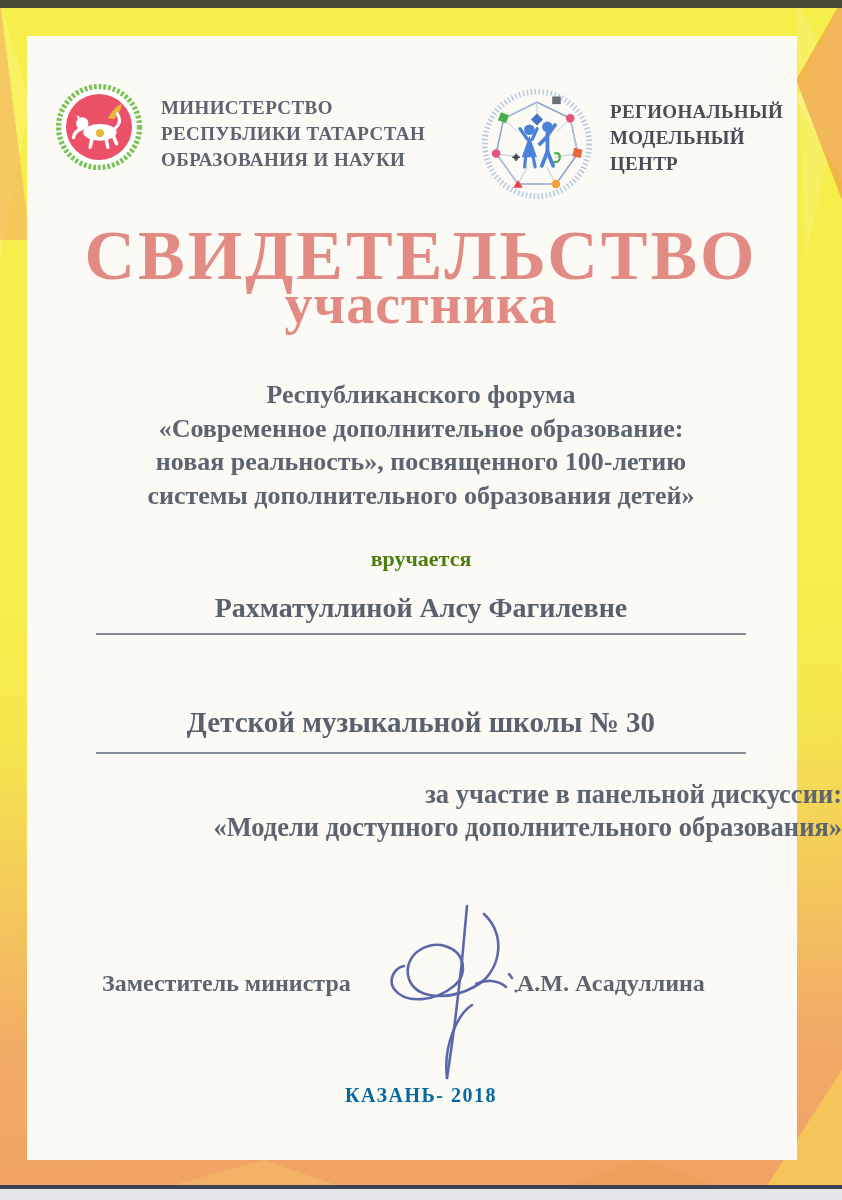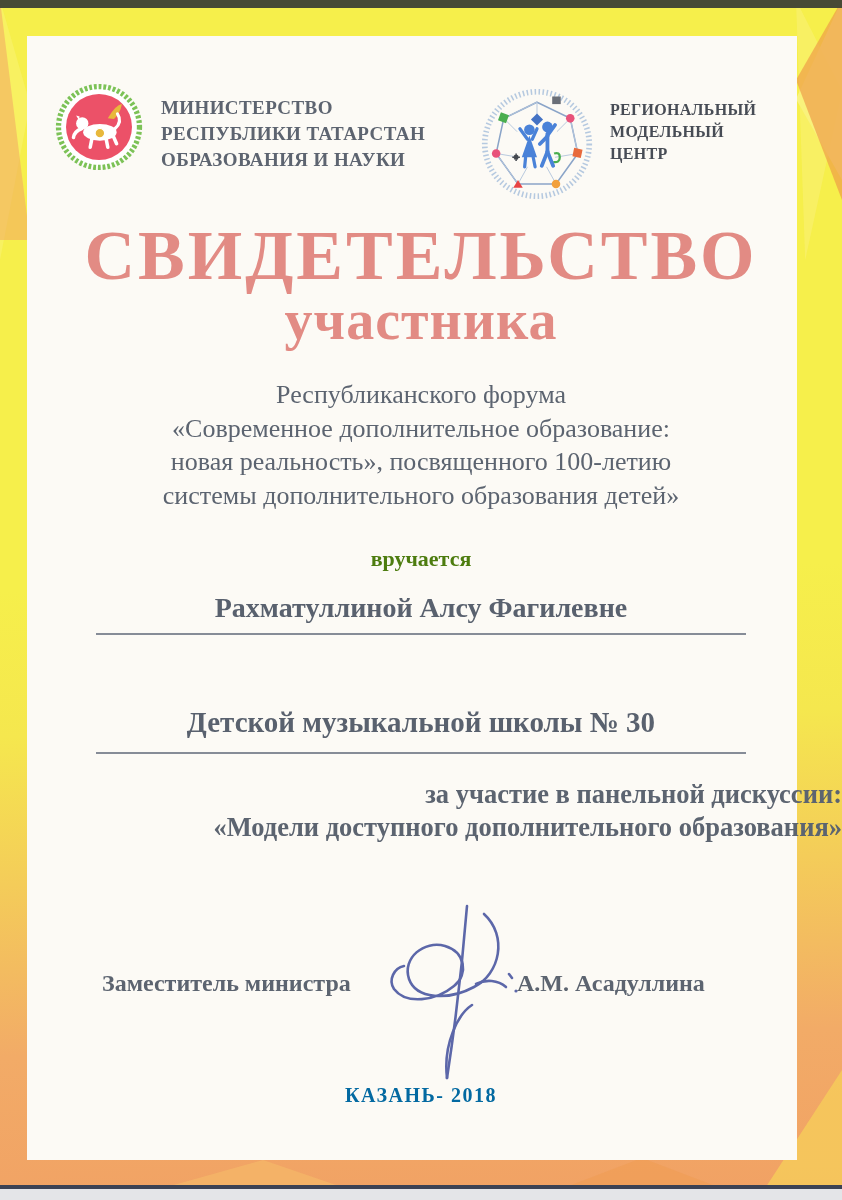--- a/index.html
+++ b/index.html
@@ -27,26 +27,26 @@
   .scan-bottom .light{height:11px;background:#e4e5e8;}
   .inner-panel{
     position:absolute;left:27px;top:36px;right:45px;bottom:40px;
     background:#fcfaf5;z-index:2;
   }
   .content{position:absolute;inset:0;z-index:3;color:#5c6470;}
   
   .emblem{position:absolute;left:55px;top:83px;width:88px;height:88px;}
   .ministry-text{position:absolute;left:161px;top:95px;font-weight:bold;font-size:19px;line-height:1.36;letter-spacing:.4px;color:#5d6470;}
   .rmc-logo{position:absolute;left:478px;top:87px;width:118px;height:114px;}
-  .rmc-text{position:absolute;left:610px;top:99px;font-weight:bold;font-size:16px;line-height:1.38;letter-spacing:.3px;color:#474c55;}
+  .rmc-text{position:absolute;left:610px;top:99px;font-weight:bold;font-size:19px;line-height:1.38;letter-spacing:.3px;color:#474c55;}
   
   .title-main{position:absolute;left:0;right:0;top:216px;text-align:center;font-weight:bold;font-size:70px;letter-spacing:3px;color:#e28b84;}
-  .title-sub{position:absolute;left:0;right:0;top:288px;text-align:center;font-weight:bold;font-size:56px;letter-spacing:1px;color:#e28b84;}
-  
-  .forum{position:absolute;left:0;right:0;top:378px;text-align:center;font-weight:normal;font-size:26px;line-height:33.5px;color:#5c6470;}
+  .title-sub{position:absolute;left:0;right:0;top:272px;text-align:center;font-weight:bold;font-size:56px;letter-spacing:1px;color:#e28b84;}
+  
+  .forum{position:absolute;left:0;right:0;top:378px;text-align:center;font-weight:bold;font-size:26px;line-height:33.5px;color:#5c6470;}
   .presented{position:absolute;left:0;right:0;top:546px;text-align:center;font-weight:bold;font-size:22px;color:#4d7c0f;}
   
   .u-line{position:absolute;left:96px;width:650px;text-align:center;border-bottom:2px solid #868c97;font-weight:bold;font-size:28px;color:#59616e;}
   .u-line.l1{top:592px;padding-bottom:9px;}
   .u-line.l2{top:652px;padding-bottom:9px;}
   .u-line.l3{top:706px;padding-bottom:13px;font-size:29px;}
   
   .participation{position:absolute;left:0;right:0;top:778px;text-align:right;font-weight:bold;font-size:26.5px;line-height:33px;color:#5c6470;}
   
   .sig-position{position:absolute;left:102px;top:970px;font-weight:bold;font-size:24px;color:#5c6470;}

